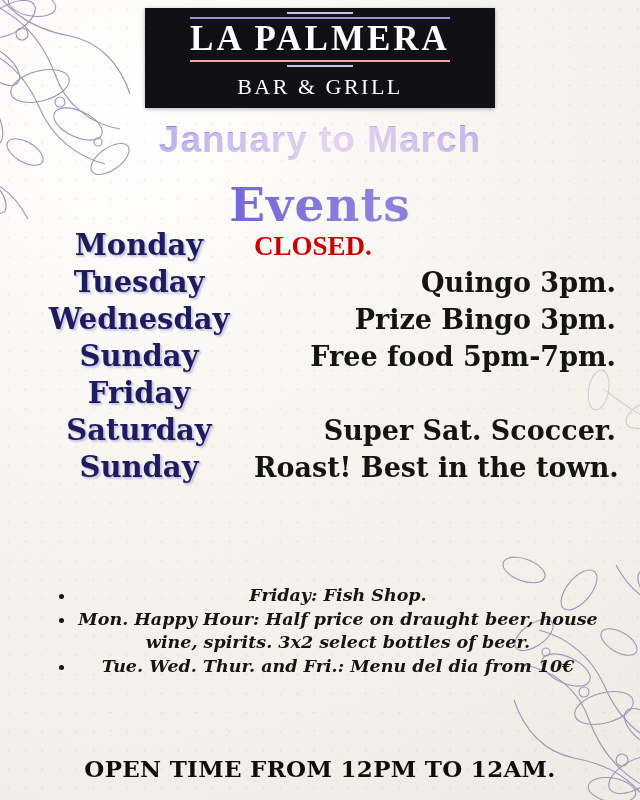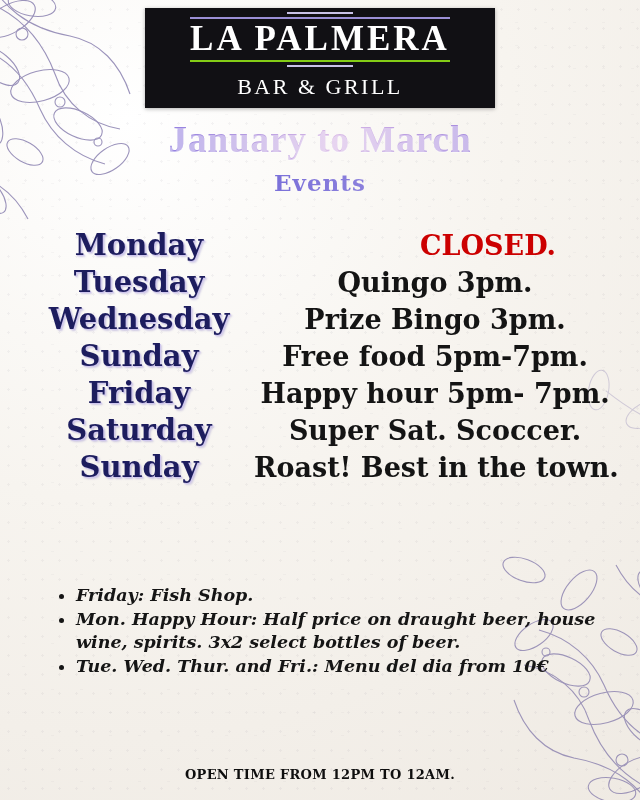--- a/index.html
+++ b/index.html
@@ -58,21 +58,21 @@
   }
   .logo-title {
     color: #ffffff;
     font-family: "Liberation Serif", serif;
     font-size: 35px;
     letter-spacing: 3px;
     font-weight: 700;
     line-height: 1;
     padding: 2px 0 4px 0;
     border-top: 2px solid #9b8fd6;
-    border-bottom: 2px solid #84cc16;
+    border-bottom: 2px solid #fca5a5;
     position: relative;
   }
   .logo-title::before, .logo-title::after {
     content: "";
     position: absolute;
     left: 50%;
     transform: translateX(-50%);
     width: 66px;
     height: 2px;
     background: #c9c2e8;
@@ -88,37 +88,37 @@
   }
 
   .headline {
     position: absolute;
     top: 120px;
     left: 0;
     width: 100%;
     text-align: center;
   }
   .headline-line1 {
-    font-family: Liberation Serif, serif;
+    font-family: Liberation Sans, sans-serif;
     font-size: 37px;
     font-weight: 700;
     letter-spacing: 1px;
     line-height: 1.1;
     background: linear-gradient(90deg, #5b4fd0 0%, #7e6fe0 18%, #b39ae0 38%, #d8b9e6 52%, #a98ede 72%, #6a57c9 100%);
     -webkit-background-clip: text;
     background-clip: text;
     color: transparent;
     text-shadow: 0 1px 0 rgba(255,255,255,.4);
   }
   .headline-line2 {
     font-family: "DejaVu Serif", serif;
-    font-size: 23px;
+    font-size: 47px;
     font-weight: 700;
     letter-spacing: 1px;
-    margin-top: 8px;
+    margin-top: 16px;
     background: linear-gradient(90deg, #3b3fa8 0%, #6b63d6 30%, #8f83dd 60%, #4a46b4 100%);
     -webkit-background-clip: text;
     background-clip: text;
     color: transparent;
   }
 
   .schedule {
     position: absolute;
     top: 228px;
     left: 0;
@@ -140,27 +140,28 @@
     color: #1d1d5e;
     text-shadow: 1px 1px 0 #cfc6ee, 2px 2px 2px rgba(120,110,190,.35);
     flex: none;
   }
   .desc {
     flex: 1;
     font-family: "DejaVu Serif", serif;
     font-size: 27px;
     font-weight: 700;
     color: #141414;
-    text-align: center;
+    text-align: right;
     white-space: nowrap;
   }
   .desc.closed {
     color: #cc0000;
-    text-align: right;
+    text-align: left;
     padding-right: 60px;
+    font-family: Liberation Serif, serif;
   }
 
   .notes {
     position: absolute;
     top: 584px;
     left: 56px;
     right: 40px;
   }
   .notes ul {
     margin: 0;
@@ -168,31 +169,32 @@
     list-style: disc;
   }
   .notes li {
     font-family: "DejaVu Serif", serif;
     font-style: italic;
     font-weight: 700;
     font-size: 17.5px;
     line-height: 1.28;
     color: #151515;
     margin-bottom: 2px;
+    text-align: center;
   }
 
   .opening {
     position: absolute;
     bottom: 18px;
     left: 0;
     width: 100%;
     text-align: center;
     font-family: "DejaVu Serif", serif;
     font-weight: 700;
-    font-size: 13px;
+    font-size: 23px;
     letter-spacing: .3px;
     color: #0e0e0e;
   }
 </style>
 </head>
 <body>
 
 <div class="poster">
 
   <div class="paper-texture"></div>
@@ -275,21 +277,20 @@
     <div class="row">
       <div class="day">Wednesday</div>
       <div class="desc">Prize Bingo 3pm.</div>
     </div>
     <div class="row">
       <div class="day">Sunday</div>
       <div class="desc">Free food 5pm-7pm.</div>
     </div>
     <div class="row">
       <div class="day">Friday</div>
-      <div class="desc">Happy hour 5pm- 7pm.</div>
     </div>
     <div class="row">
       <div class="day">Saturday</div>
       <div class="desc">Super Sat. Scoccer.</div>
     </div>
     <div class="row">
       <div class="day">Sunday</div>
       <div class="desc">Roast! Best in the town.</div>
     </div>
   </div>

